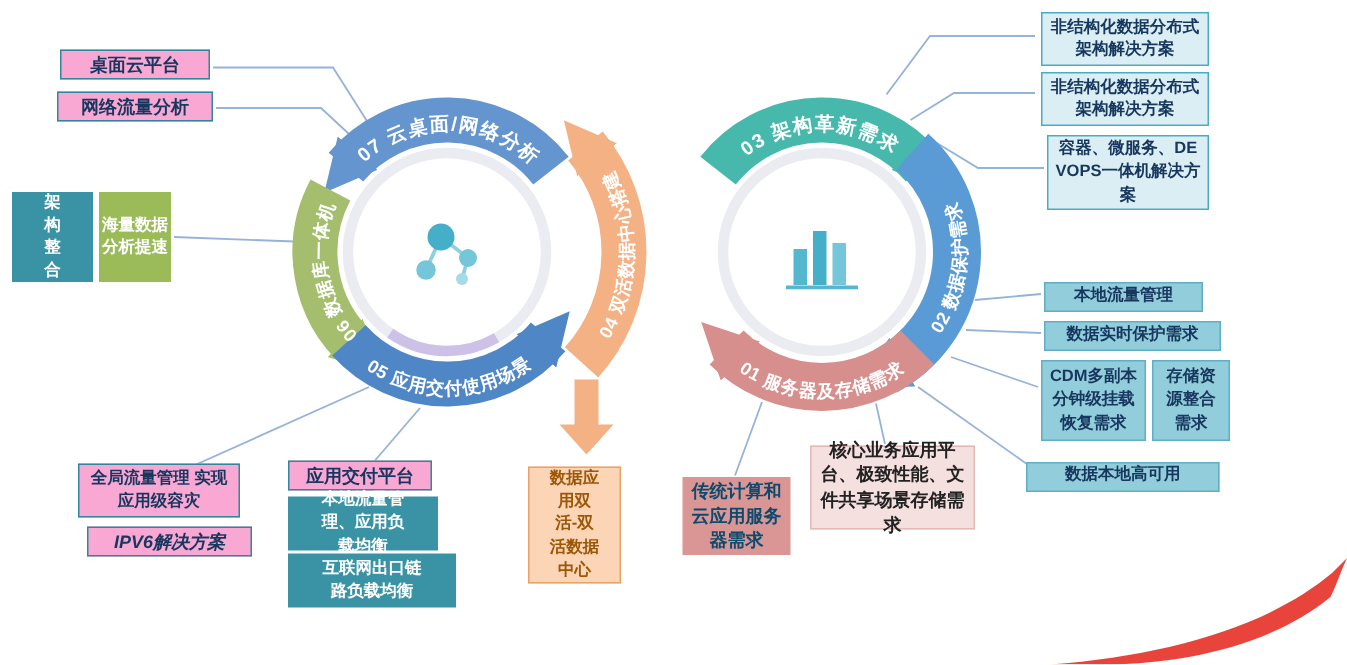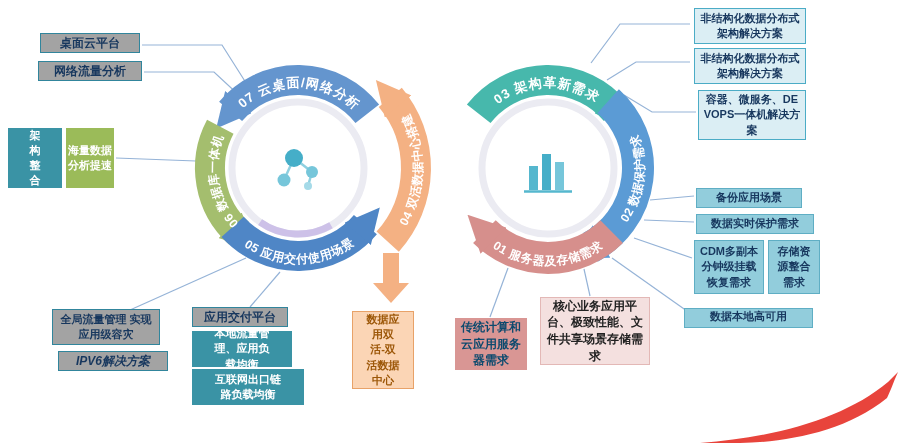--- a/index.html
+++ b/index.html
@@ -5,21 +5,21 @@
   html,body{margin:0;padding:0;background:#fff;}
   #stage{
     position:relative;width:898px;height:443px;overflow:hidden;background:#fff;
     font-family:"Liberation Sans",sans-serif;
   }
   #diagram-svg{position:absolute;left:0;top:0;}
   .box{
     position:absolute;box-sizing:border-box;display:flex;align-items:center;justify-content:center;
     text-align:center;font-weight:bold;line-height:1.38;word-break:break-all;
   }
-  .white-box{background:#a3a3a3;border:1.5px solid #31859C;color:#17375E;font-size:12px;padding:1px 2px;}
+  .white-box{background:#f9a8d4;border:1.5px solid #31859C;color:#17375E;font-size:12px;padding:1px 2px;}
   .teal-dark-box{background:#3A93A5;color:#fff;font-size:11px;padding:18px;}
   .green-box{background:#9BBB59;color:#fff;font-size:11px;padding:2px;}
   .teal-mid-box{background:#92CDDC;border:1px solid #5FAEC4;color:#17375E;font-size:11px;padding:2px 4px;}
   .teal-pale-box{background:#DBEEF4;border:1.2px solid #4BACC6;color:#17375E;font-size:11px;padding:2px 4px;}
   .orange-box{background:#FBD5B5;border:1.5px solid #E8A268;color:#9C5708;font-size:11px;padding:12px;}
   .salmon-box{background:#D99694;color:#0c4a6e;font-size:12px;padding:2px 4px;}
   .pink-box{background:#F4E0DF;border:1px solid #E3B8B6;color:#222;font-size:12px;padding:3px;}
   .arc-label{font:bold 13px "Liberation Sans",sans-serif;fill:#fff;letter-spacing:1px;}
   .arc-label-sm{font:bold 12px "Liberation Sans",sans-serif;fill:#fff;letter-spacing:0.5px;}
 </style>
@@ -144,25 +144,25 @@
   <div class="box green-box" style="left:66px;top:128px;width:48px;height:60px;">海量数据分析提速</div>
 
   <div class="box white-box" style="left:52px;top:309px;width:108px;height:36px;font-size:11px;">全局流量管理 实现应用级容灾</div>
   <div class="box white-box" style="left:58px;top:351px;width:110px;height:20px;font-style:italic;">IPV6解决方案</div>
   <div class="box white-box" style="left:192px;top:307px;width:96px;height:20px;">应用交付平台</div>
   <div class="box teal-dark-box" style="left:192px;top:331px;width:100px;height:34px;">本地流量管理、应用负载均衡</div>
   <div class="box teal-dark-box" style="left:192px;top:369px;width:112px;height:34px;">互联网出口链路负载均衡</div>
 
   <div class="box orange-box" style="left:352px;top:311px;width:62px;height:78px;">数据应用双活-双活数据中心</div>
   <div class="box salmon-box" style="left:455px;top:318px;width:72px;height:52px;">传统计算和云应用服务器需求</div>
-  <div class="box pink-box" style="left:540px;top:297px;width:110px;height:68px;">核心业务应用平台、极致性能、文件共享场景存储需求</div>
+  <div class="box pink-box" style="left:540px;top:297px;width:110px;height:56px;">核心业务应用平台、极致性能、文件共享场景存储需求</div>
 
   <div class="box teal-pale-box" style="left:694px;top:8px;width:112px;height:36px;">非结构化数据分布式架构解决方案</div>
   <div class="box teal-pale-box" style="left:694px;top:48px;width:112px;height:36px;">非结构化数据分布式架构解决方案</div>
   <div class="box teal-pale-box" style="left:698px;top:90px;width:108px;height:50px;">容器、微服务、DEVOPS一体机解决方案</div>
 
-  <div class="box teal-mid-box" style="left:696px;top:188px;width:106px;height:20px;">备份应用场景</div>
+  <div class="box teal-mid-box" style="left:696px;top:188px;width:106px;height:20px;">本地流量管理</div>
   <div class="box teal-mid-box" style="left:696px;top:214px;width:118px;height:20px;">数据实时保护需求</div>
   <div class="box teal-mid-box" style="left:694px;top:240px;width:70px;height:54px;">CDM多副本分钟级挂载恢复需求</div>
   <div class="box teal-mid-box" style="left:768px;top:240px;width:52px;height:54px;">存储资源整合需求</div>
   <div class="box teal-mid-box" style="left:684px;top:308px;width:129px;height:20px;font-family:Liberation Mono, monospace;">数据本地高可用</div>
 
 </div>
 
 </body></html>

